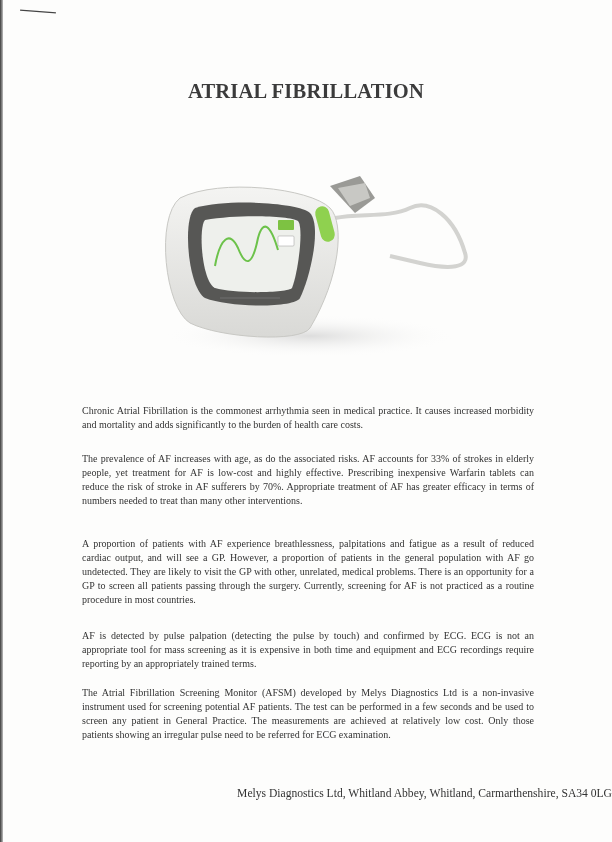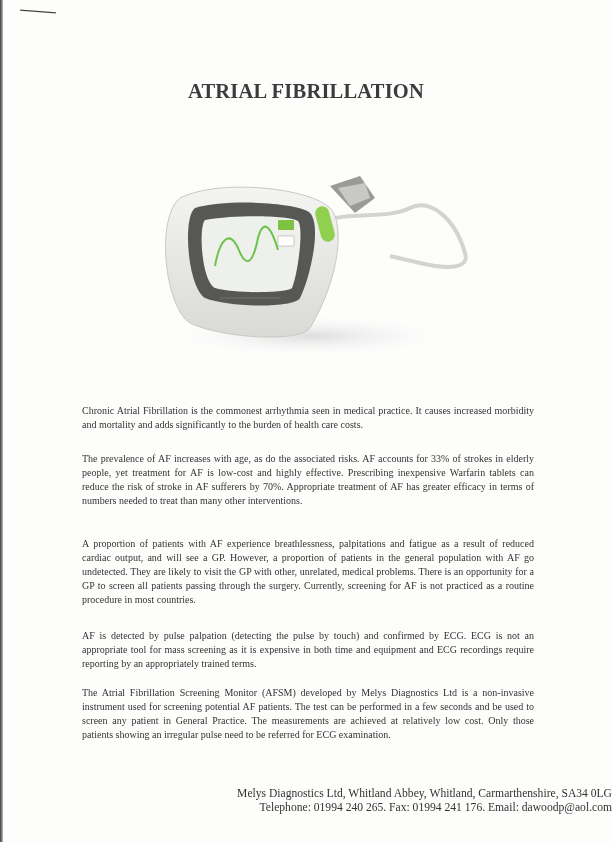--- a/index.html
+++ b/index.html
@@ -89,14 +89,13 @@
 </svg>
 
 <div class="para p1">Chronic Atrial Fibrillation is the commonest arrhythmia seen in medical practice.  It causes increased morbidity and mortality and adds significantly to the burden of health care costs.</div>
 <div class="para p2">The prevalence of AF increases with age, as do the associated risks.  AF accounts for 33% of strokes in elderly people, yet treatment for AF is low-cost and highly effective.  Prescribing inexpensive Warfarin tablets can reduce the risk of stroke in AF sufferers by 70%. Appropriate treatment of AF has greater efficacy in terms of numbers needed to treat than many other interventions.</div>
 <div class="para p3">A proportion of patients with AF experience breathlessness, palpitations and fatigue as a result of reduced cardiac output, and will see a GP.  However, a proportion of patients in the general population with AF go undetected.  They are likely to visit the GP with other, unrelated, medical problems.  There is an opportunity for a GP to screen all patients passing through the surgery.  Currently, screening for AF is not practiced as a routine procedure in most countries.</div>
 <div class="para p4">AF is detected by pulse palpation (detecting the pulse by touch) and confirmed by ECG. ECG is not an appropriate tool for mass screening as it is expensive in both time and equipment and ECG recordings require reporting by an appropriately trained terms.</div>
 <div class="para p5">The Atrial Fibrillation Screening Monitor (AFSM) developed by Melys Diagnostics Ltd is a non-invasive instrument used for screening potential AF patients.  The test can be performed in a few seconds and be used to screen any patient in General Practice.  The measurements are achieved at relatively low cost.  Only those patients showing an irregular pulse need to be referred for ECG examination.</div>
 
 <div class="footer">
   <div>Melys Diagnostics Ltd, Whitland Abbey, Whitland, Carmarthenshire, SA34 0LG</div>
-  <div>Telephone: 01994 240 265.  Fax: 01994 241 176.  Email: dawoodp@aol.com</div>
 </div>
 
 </body></html>

